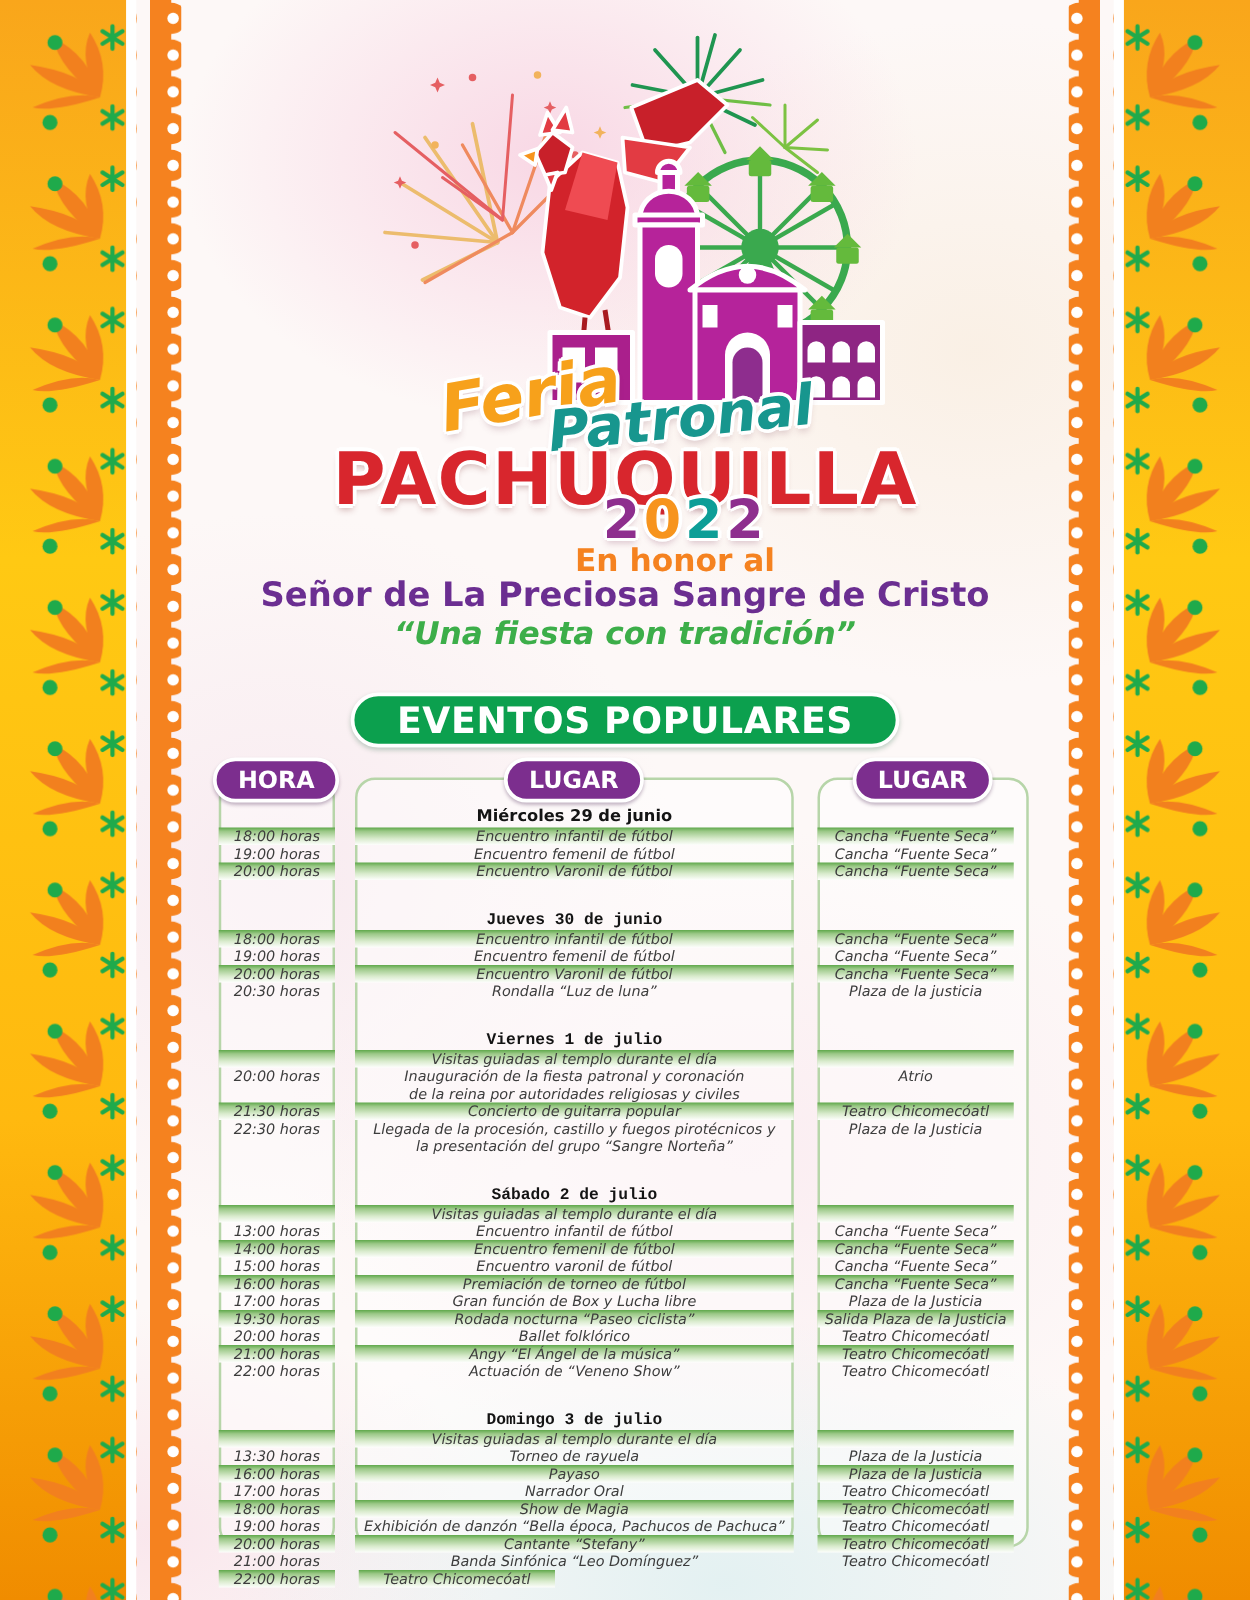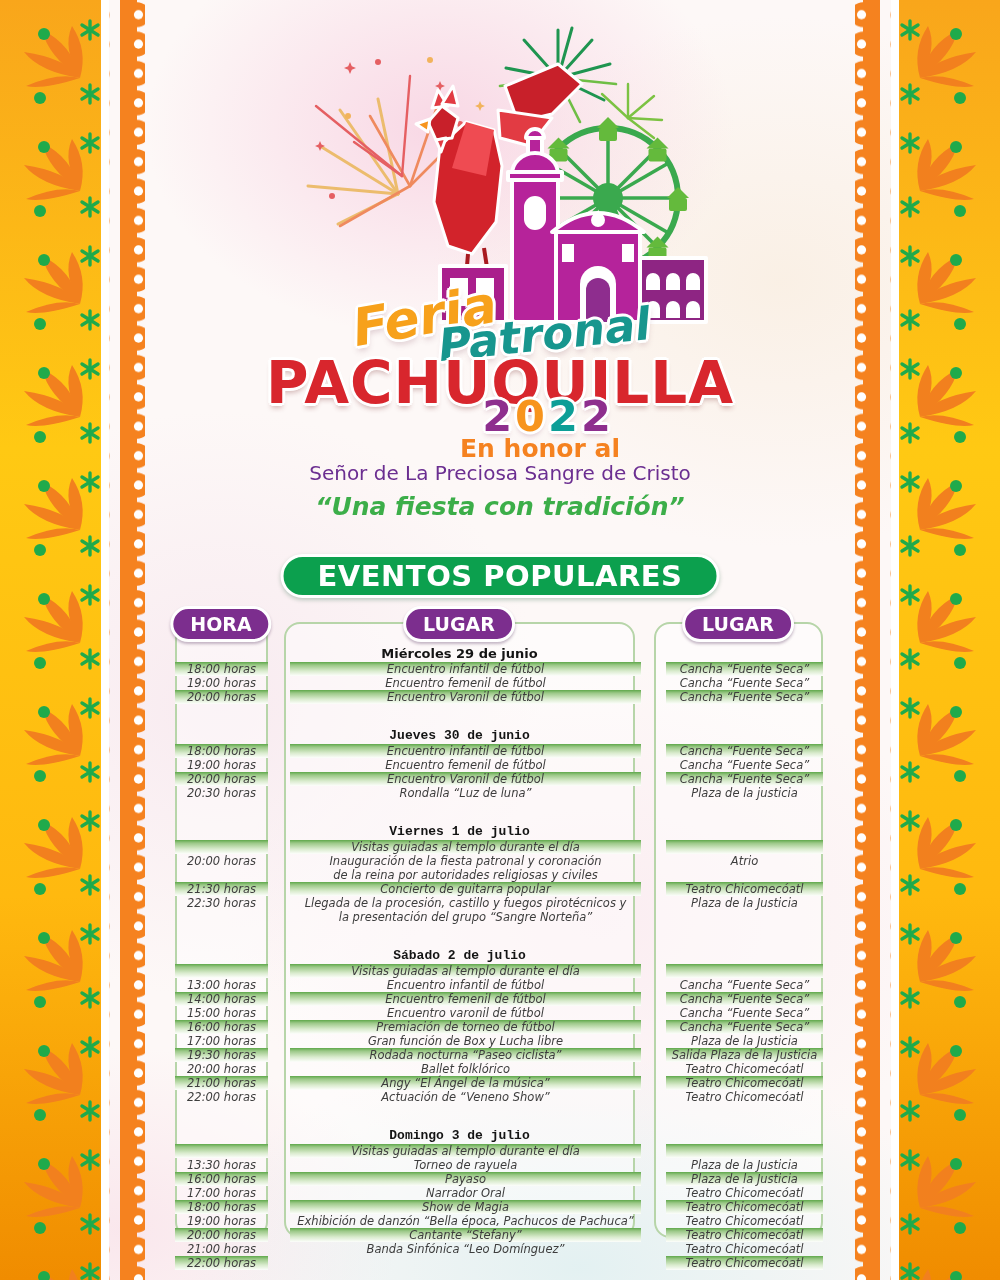--- a/index.html
+++ b/index.html
@@ -20,21 +20,21 @@
   .ctr{position:absolute;left:0;width:1000px;text-align:center;}
   .script{position:absolute;font-style:italic;font-weight:bold;white-space:nowrap;
     text-shadow:3px 0 0 #fff,-3px 0 0 #fff,0 3px 0 #fff,0 -3px 0 #fff,2px 2px 0 #fff,-2px 2px 0 #fff,2px -2px 0 #fff,-2px -2px 0 #fff,0 5px 6px rgba(120,60,80,.25);}
   .feria{left:352px;top:286px;font-size:52px;color:#f7a11b;transform:rotate(-10deg);}
   .patronal{left:438px;top:308px;font-size:45px;color:#17968e;transform:rotate(-6deg);}
   .city{top:349px;font-size:58px;font-weight:bold;letter-spacing:1px;color:#d8262d;
     text-shadow:3px 0 0 #fff,-3px 0 0 #fff,0 3px 0 #fff,0 -3px 0 #fff,2px 2px 0 #fff,-2px -2px 0 #fff,2px -2px 0 #fff,-2px 2px 0 #fff,0 5px 5px rgba(120,40,40,.3);}
   .year{top:391px;font-size:43px;font-weight:bold;letter-spacing:3px;
     text-shadow:3px 0 0 #fff,-3px 0 0 #fff,0 3px 0 #fff,0 -3px 0 #fff,2px 2px 0 #fff,-2px -2px 0 #fff,2px -2px 0 #fff,-2px 2px 0 #fff,0 4px 5px rgba(120,40,80,.25);margin-left:48px;}
   .honor{top:434px;font-size:25px;font-weight:bold;color:#f58220;padding-left:40px;}
-  .patron{top:461px;font-size:20px;font-weight:normal;color:#6b2e91;}
+  .patron{top:461px;font-size:27px;font-weight:bold;color:#6b2e91;}
   .tagline{top:492px;font-size:25px;font-weight:bold;font-style:italic;color:#3cae49;}
   .events-pill{position:absolute;top:554px;left:50%;transform:translateX(-50%);
     background:#0ca04e;color:#fff;font-weight:bold;font-size:29px;line-height:38px;
     padding:0 34px;border-radius:23px;border:3px solid #fff;letter-spacing:.5px;
     box-shadow:0 2px 4px rgba(0,80,40,.25);}
   
   .table{position:absolute;left:175px;top:622px;width:648px;height:616px;}
   .colbox{position:absolute;top:0;bottom:0;box-sizing:border-box;border:2px solid #b7d5a9;border-radius:16px;background:rgba(255,255,255,.45);}
   .box-hora{left:0;width:93px;}
   .box-evento{left:109px;width:351px;}
@@ -42,21 +42,21 @@
   .pill{position:absolute;top:-16px;transform:translateX(-50%);background:#7c2e8e;color:#fff;
     font-weight:bold;font-size:19px;line-height:26px;padding:2px 17px;border-radius:19px;
     border:3px solid #fff;box-shadow:0 2px 3px rgba(60,20,70,.3);white-space:nowrap;}
   .pill-hora{left:46px;}
   .pill-evento{left:284px;}
   .pill-lugar{left:563px;}
   .rows{position:absolute;left:0;top:0;width:648px;padding-top:24px;}
   .day-row{margin-left:109px;width:351px;text-align:center;font-weight:bold;font-size:13px;
     color:#141414;height:16px;line-height:16px;}
   .day-row.gap{margin-top:24px;font-family:Liberation Mono, monospace;}
-  .row{display:flex;min-height:14px;justify-content:space-between;}
+  .row{display:flex;min-height:14px;}
   .cell{font-style:italic;font-size:11.5px;line-height:14px;color:#3d3d3d;text-align:center;}
   .c-hora{width:93px;}
   .c-evento{width:351px;margin-left:16px;}
   .c-lugar{width:157px;margin-left:19px;}
   .row.banded .cell{background-image:linear-gradient(180deg,#5fa84b 0,#9bc887 3px,#d9ebcd 9px,#fdfefc 14px);
     background-repeat:no-repeat;background-size:100% 14px;}
 </style>
 </head>
 <body>
 

